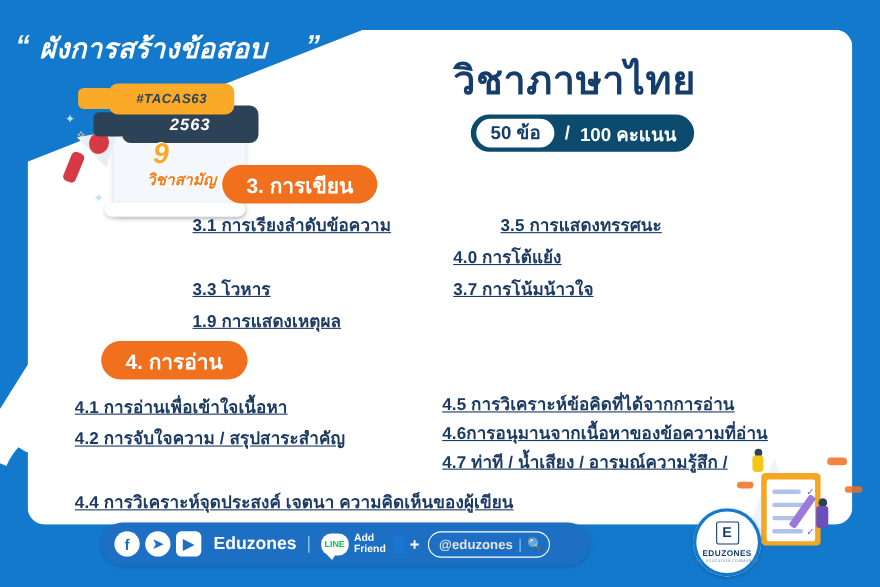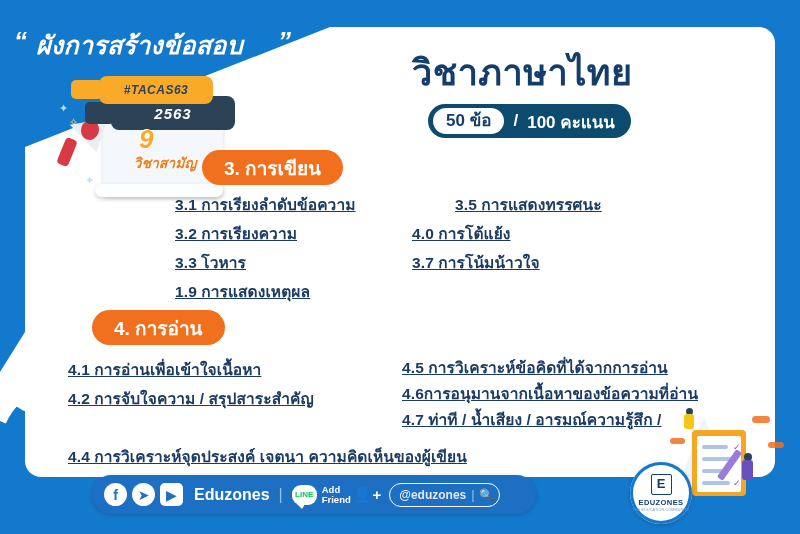--- a/index.html
+++ b/index.html
@@ -268,21 +268,20 @@
 
   <div id="subject-title">วิชาภาษาไทย</div>
   <div id="score-pill">
     <span id="score-count">50 ข้อ</span>
     <span class="score-sep">/</span>
     <span id="score-total">100 คะแนน</span>
   </div>
 
   <div class="section-pill" id="pill-sec3">3. การเขียน</div>
   <div class="item" style="left:175px;top:192px;">3.1 การเรียงลำดับข้อความ</div>
-  <div class="item" style="left:175px;top:221px;">3.2 การเรียงความ</div>
   <div class="item" style="left:175px;top:250px;">3.3 โวหาร</div>
   <div class="item" style="left:175px;top:279px;">1.9 การแสดงเหตุผล</div>
   <div class="item" style="left:412px;top:192px;margin-left:43px;">3.5 การแสดงทรรศนะ</div>
   <div class="item" style="left:412px;top:221px;">4.0 การโต้แย้ง</div>
   <div class="item" style="left:412px;top:250px;">3.7 การโน้มน้าวใจ</div>
 
   <div class="section-pill" id="pill-sec4">4. การอ่าน</div>
   <div class="item" style="left:68px;top:357px;">4.1 การอ่านเพื่อเข้าใจเนื้อหา</div>
   <div class="item" style="left:68px;top:386px;">4.2 การจับใจความ / สรุปสาระสำคัญ</div>
   <div class="item" style="left:68px;top:444px;">4.4 การวิเคราะห์จุดประสงค์ เจตนา ความคิดเห็นของผู้เขียน</div>

